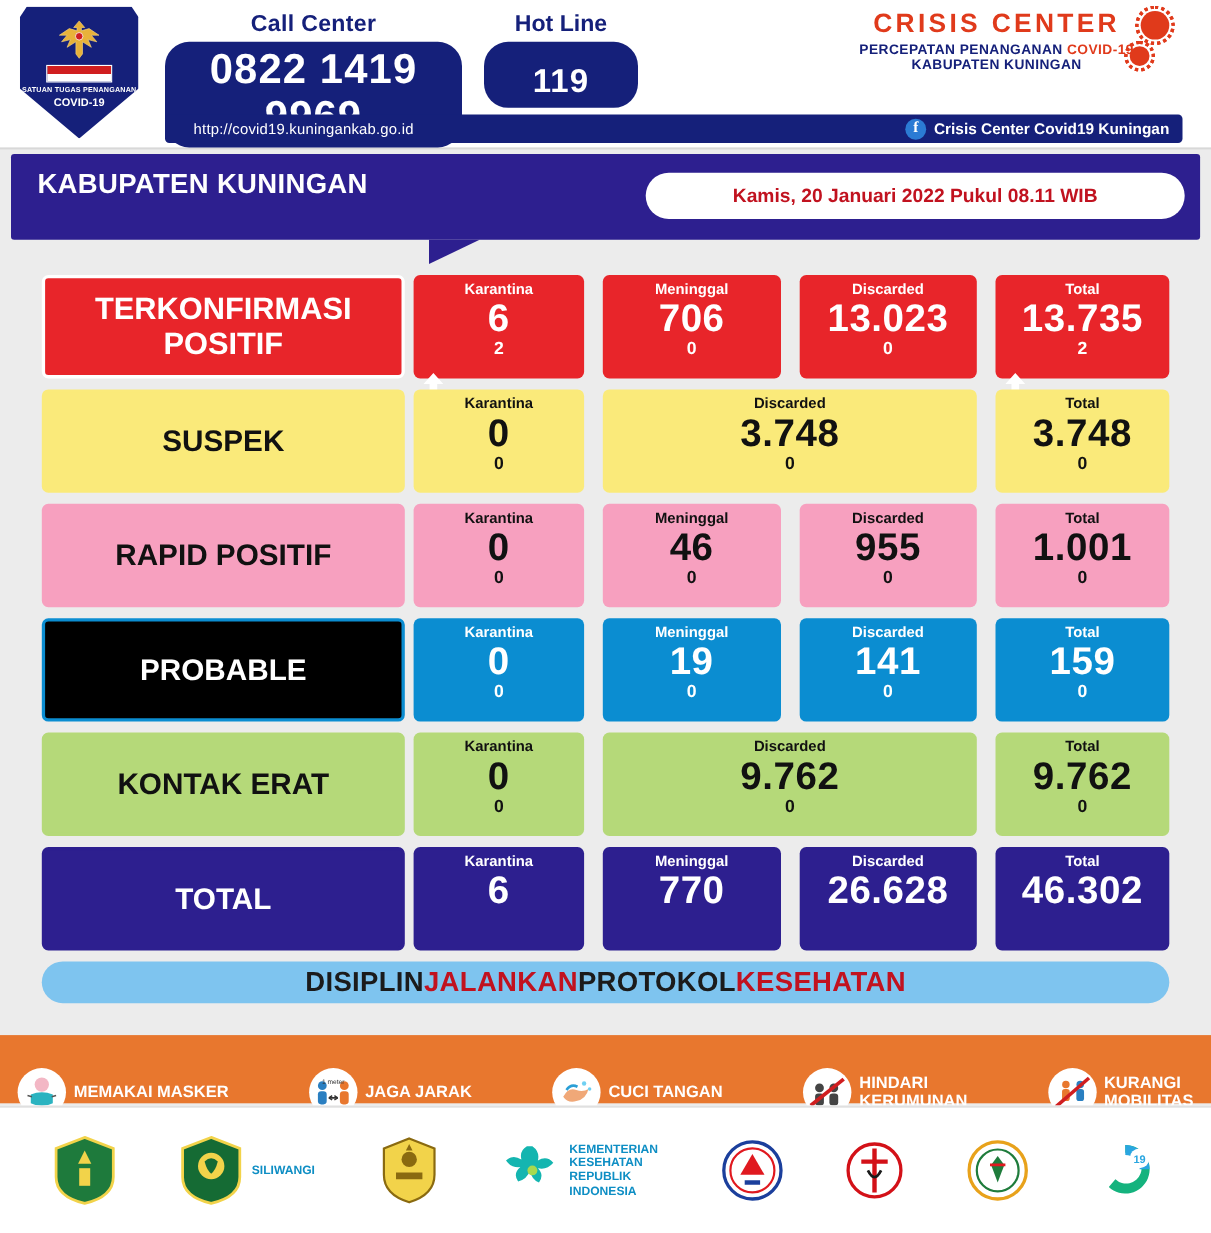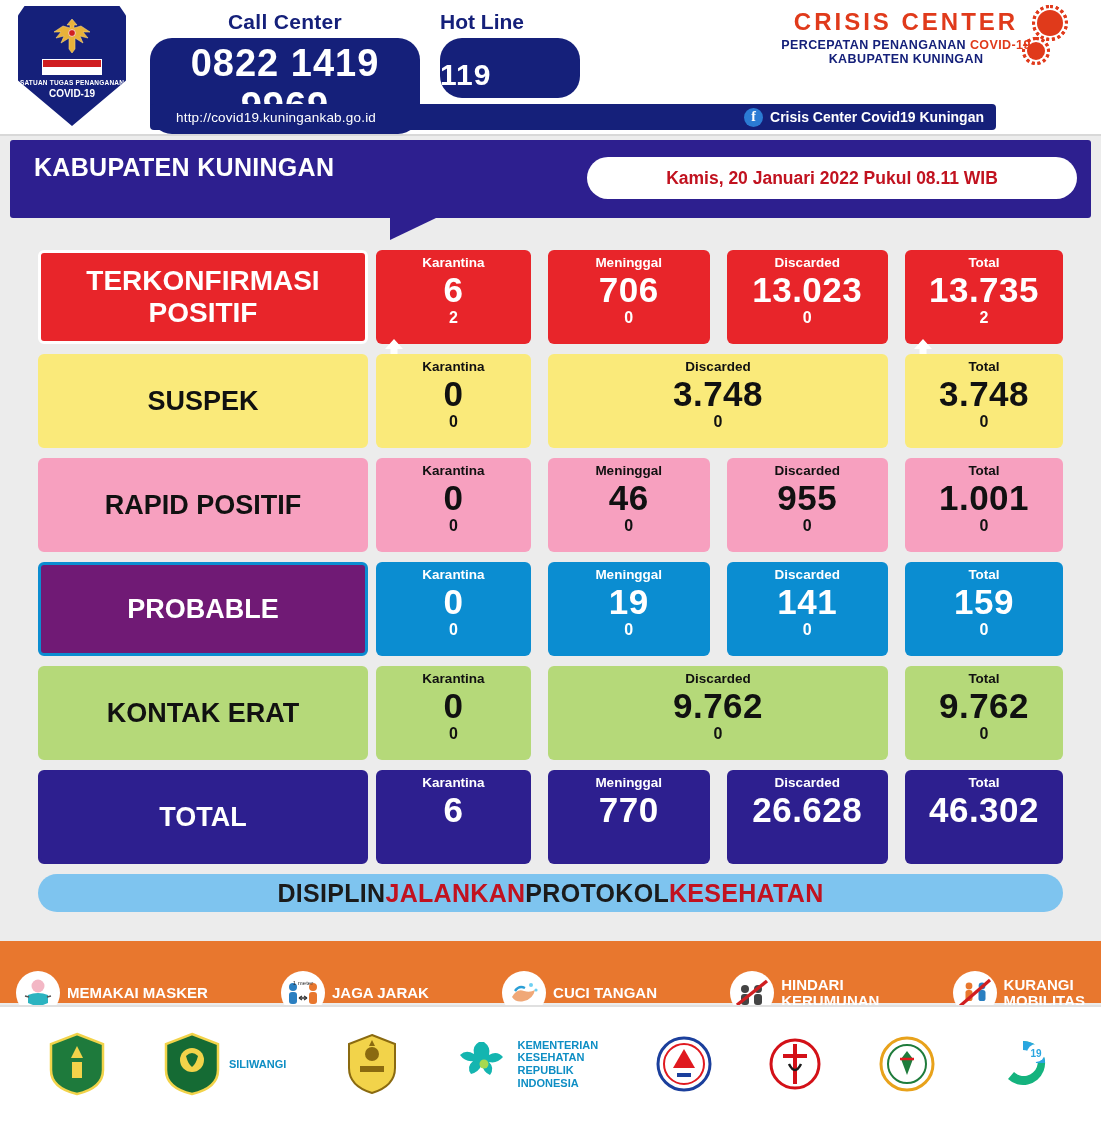--- a/index.html
+++ b/index.html
@@ -38,21 +38,21 @@
   .logo-text2 {
     color: #fff; font-size: 10px; font-weight: bold; text-align: center; margin-top: 2px;
   }
 
   .cc-block { position: absolute; left: 150px; top: 10px; width: 270px; text-align: center; }
   .cc-title { font-size: 21px; font-weight: bold; color: #15207a; letter-spacing: .3px; }
   .cc-pill {
     margin-top: 4px; background: #15207a; color: #fff; border-radius: 22px;
     font-size: 38px; font-weight: bold; padding: 4px 0 6px; letter-spacing: 1px;
   }
-  .hl-block { position: absolute; left: 440px; top: 10px; width: 140px; text-align: left; }
+  .hl-block { position: absolute; left: 440px; top: 10px; width: 140px; text-align: center; }
   .hl-title { font-size: 21px; font-weight: bold; color: #15207a; }
   .hl-pill {
     margin-top: 4px; background: #15207a; color: #fff; border-radius: 22px;
     font-size: 30px; font-weight: bold; padding: 20px 0 6px; letter-spacing: 1px;
   }
 
   .crisis-logo { position: absolute; right: 30px; top: 8px; width: 330px; text-align: center; }
   .crisis-l1 {
     font-size: 24px; font-weight: bold; color: #e03a1b; letter-spacing: 3px;
   }
@@ -64,21 +64,21 @@
     background: #e03a1b;
   }
   .virus:before, .virus:after {
     content: ""; position: absolute; inset: -5px; border-radius: 50%;
     border: 3px dotted #e03a1b;
   }
   .virus.v1 { right: 8px; top: 2px; }
   .virus.v2 { right: 26px; top: 34px; width: 18px; height: 18px;}
 
   .url-bar {
-    position: absolute; left: 150px; top: 104px; width: 846px; height: 26px;
+    position: absolute; left: 150px; top: 104px; width: 925px; height: 26px;
     background: #15207a; border-radius: 4px;
     display: flex; align-items: center;
   }
   .url-text { color: #fff; font-size: 13.5px; margin-left: 26px; letter-spacing: .2px; }
   .fb-group { margin-left: auto; display: flex; align-items: center; gap: 7px; margin-right: 12px; }
   .fb-icon {
     width: 19px; height: 19px; border-radius: 50%; background: #2b7bd4; color: #fff;
     font-weight: bold; font-size: 14px; font-family: "Liberation Serif", serif;
     display: flex; align-items: center; justify-content: center; line-height: 1;
   }
@@ -296,21 +296,21 @@
             <div class="delta">0</div>
           </div>
           <div class="cell c4" style="background: rgb(247, 160, 191); color: rgb(17, 17, 17);">
             <div class="lbl">Total</div>
             <div class="val">1.001</div>
             <div class="delta">0</div>
           </div>
         </div>
       </div>
       <div class="row">
-        <div class="cat cat-title-md" style="background: #701a75; color: rgb(255, 255, 255); border: 3px solid rgb(11, 141, 209);">PROBABLE</div>
+        <div class="cat cat-title-md" style="background: #000000; color: rgb(255, 255, 255); border: 3px solid rgb(11, 141, 209);">PROBABLE</div>
         <div class="cells">
           <div class="cell c1" style="background: rgb(11, 141, 209); color: rgb(255, 255, 255);">
             <div class="lbl">Karantina</div>
             <div class="val">0</div>
             <div class="delta">0</div>
           </div>
           <div class="cell c2" style="background: rgb(11, 141, 209); color: rgb(255, 255, 255);">
             <div class="lbl">Meninggal</div>
             <div class="val">19</div>
             <div class="delta">0</div>

